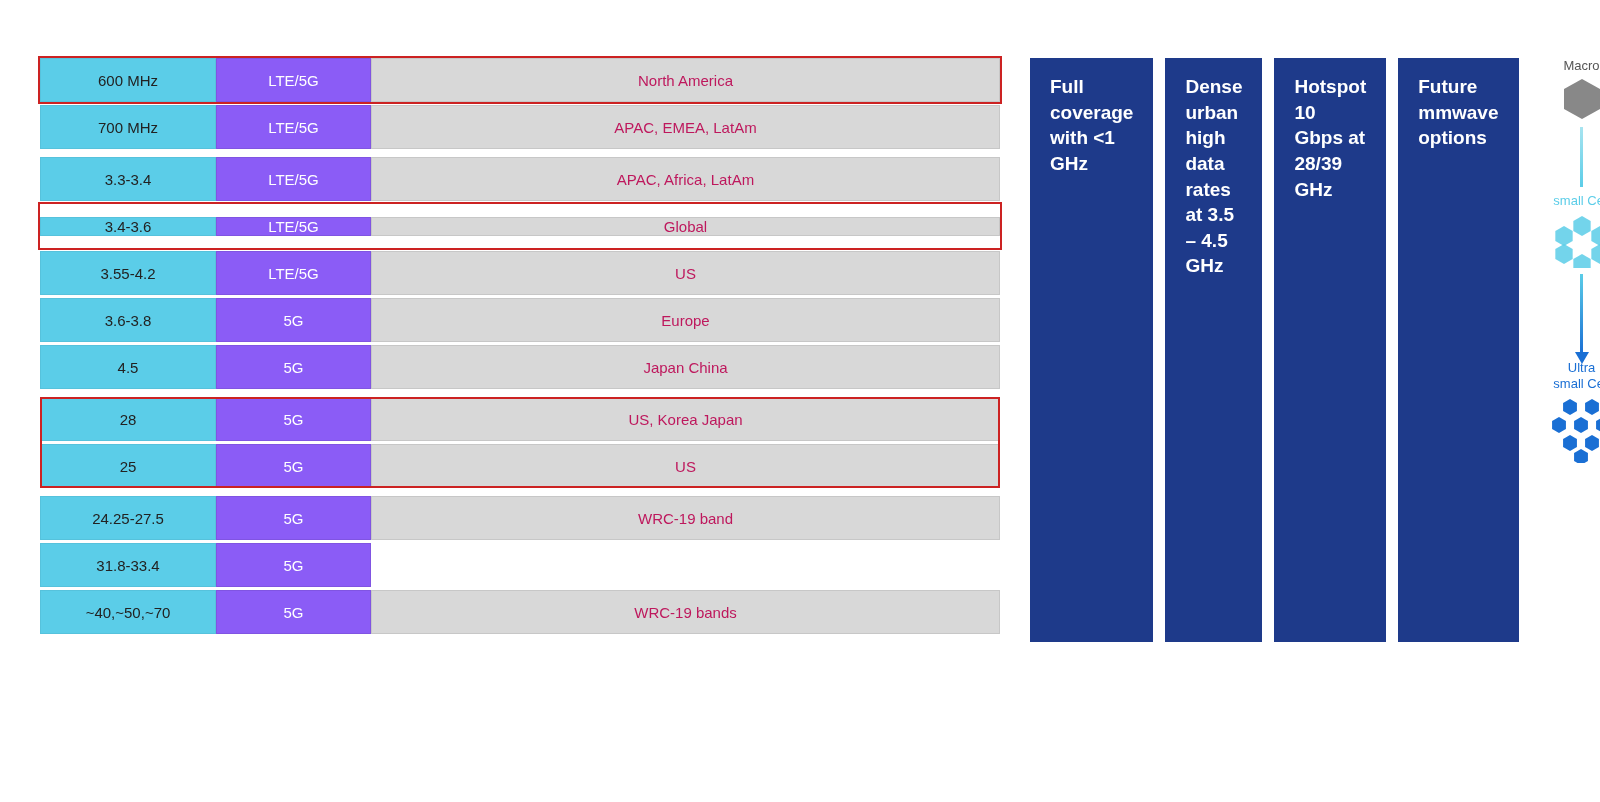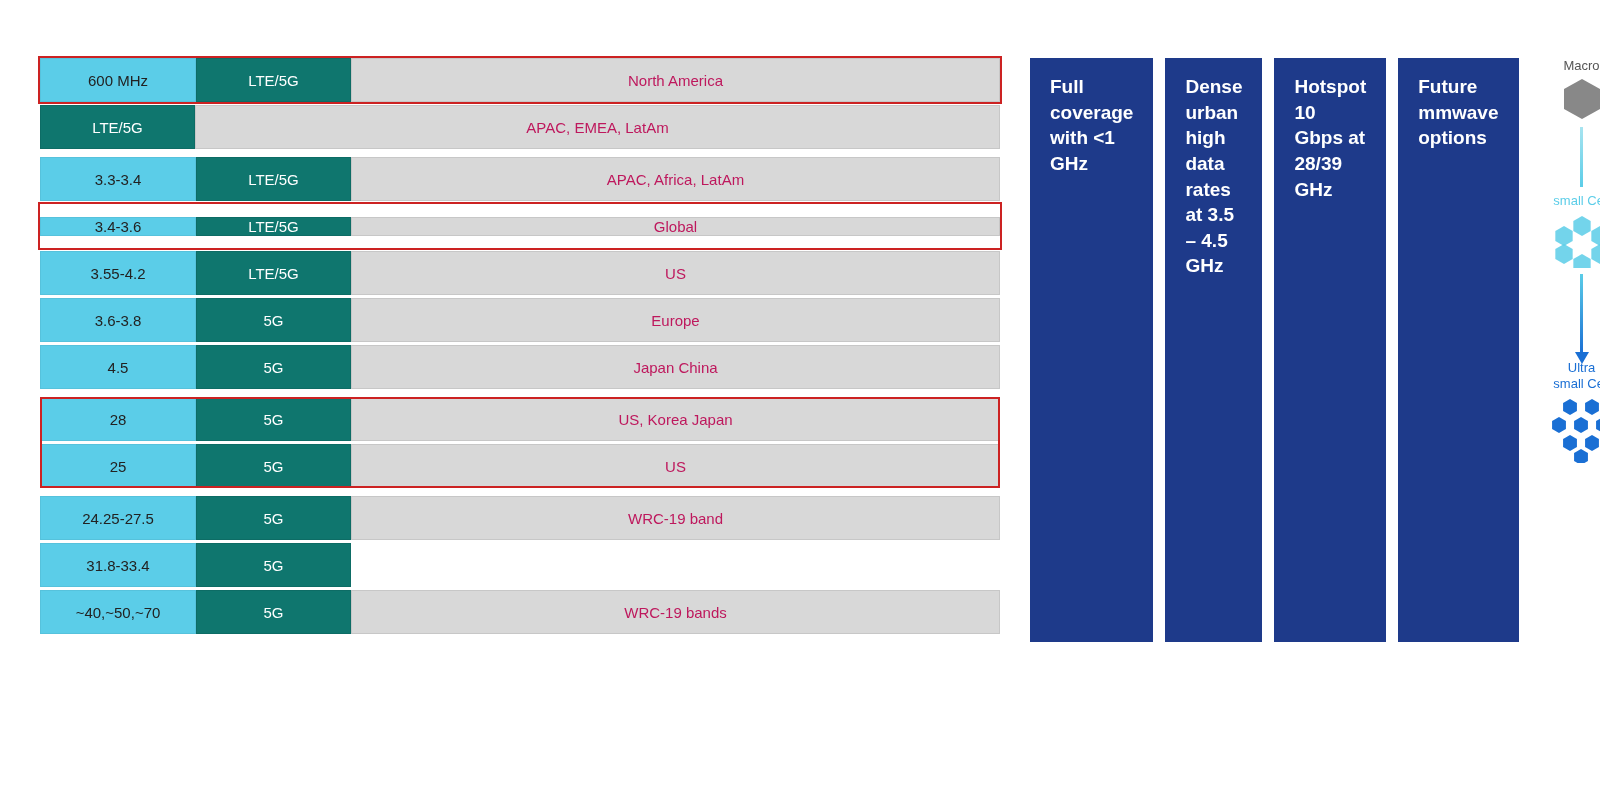--- a/index.html
+++ b/index.html
@@ -45,26 +45,26 @@
       display: flex;
       height: 44px;
       margin-bottom: 3px;
     }
     .cell-freq {
       background: #5bcde8;
       color: #222;
       display: flex;
       align-items: center;
       justify-content: center;
-      width: 156px;
+      width: 176px;
       font-size: 15px;
       border: 1px solid rgba(0,0,0,0.05);
     }
     .cell-type {
-      background: #0f766e;
+      background: #8b5cf6;
       color: #fff;
       display: flex;
       align-items: center;
       justify-content: center;
       width: 155px;
       font-size: 15px;
       border: 1px solid rgba(0,0,0,0.08);
     }
     .cell-region {
       background: #d8d8d8;
@@ -114,20 +114,21 @@
 <div class="main-layout">
   <div class="table-section">
 
   <div style="position: relative; margin-bottom: 8px;">
         <div class="band-row" style="outline: rgb(204, 34, 34) solid 2.5px; outline-offset: 0px; position: relative; z-index: 1;">
           <div class="cell-freq">600 MHz</div>
           <div class="cell-type">LTE/5G</div>
           <div class="cell-region">North America</div>
         </div>
         <div class="band-row">
+          <div class="cell-freq">700 MHz</div>
           <div class="cell-type">LTE/5G</div>
           <div class="cell-region">APAC, EMEA, LatAm</div>
         </div>
       </div>
       <div style="position: relative; margin-bottom: 8px;">
         <div class="band-row">
           <div class="cell-freq">3.3-3.4</div>
           <div class="cell-type">LTE/5G</div>
           <div class="cell-region">APAC, Africa, LatAm</div>
         </div>

